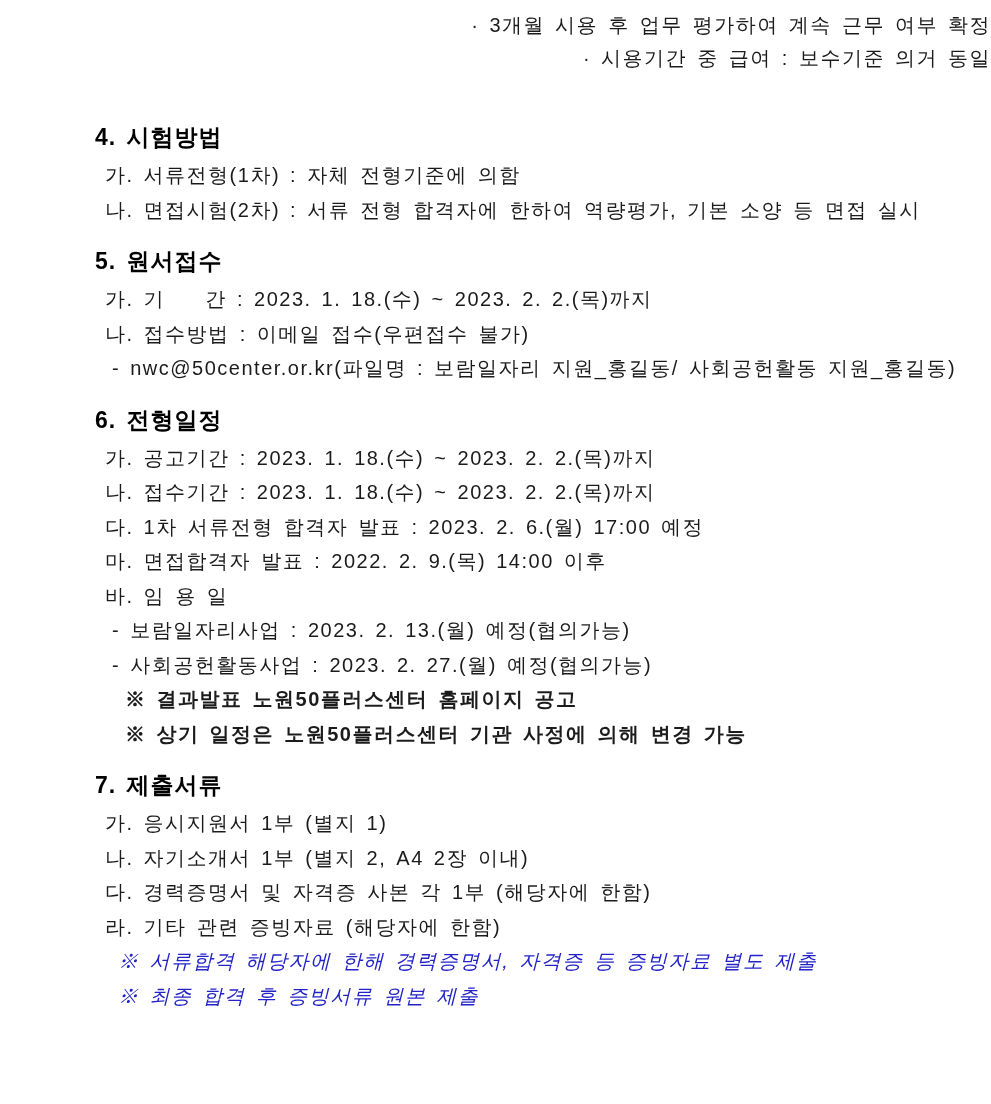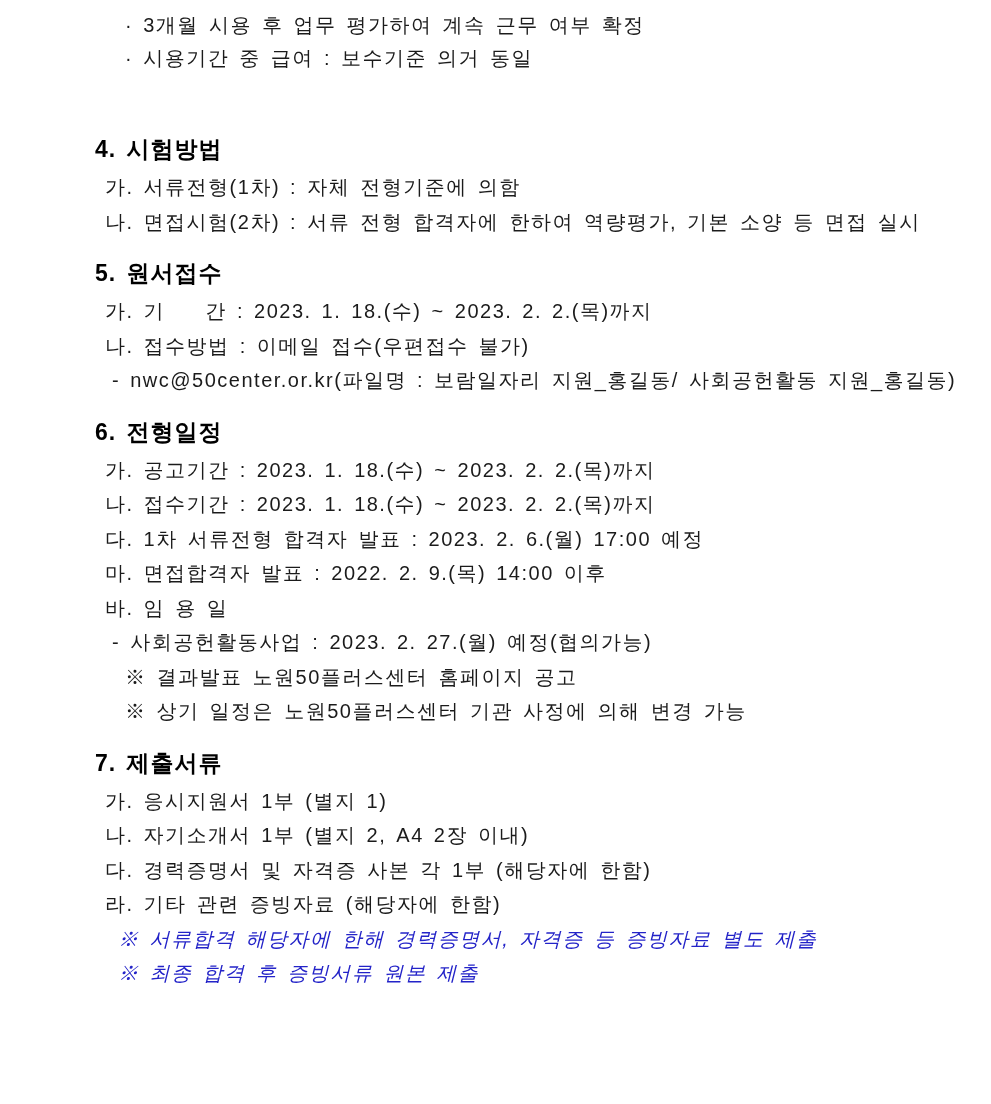--- a/index.html
+++ b/index.html
@@ -20,37 +20,38 @@
     letter-spacing: 1.5px;
     word-spacing: 3px;
   }
   .line {
     line-height: 34.5px;
     white-space: pre;
   }
   .intro .line {
     line-height: 33px;
     padding-left: 30px;
+    text-align: right;
   }
   .heading {
     font-size: 23px;
     font-weight: bold;
     letter-spacing: 1px;
     line-height: 36px;
     margin-top: 16px;
     margin-bottom: 3px;
     color: #000000;
     white-space: pre;
   }
   .heading.first {
-    margin-top: 56px;
+    margin-top: 44px;
   }
   .l1 { padding-left: 10px; }  
   .l2 { padding-left: 17px; }  
-  .l3 { padding-left: 30px; }  
+  .l3 { padding-left: 30px; font-weight: bold; }  
   .l3b { padding-left: 23px; font-style: italic; } 
   .blue { color: var(--accent-blue, #2323c8); }
 </style>
 </head>
 <body>
 
 <div class="doc">
 
   <div class="intro">
     <div class="line">· 3개월 시용 후 업무 평가하여 계속 근무 여부 확정</div>
@@ -70,20 +71,21 @@
     <div class="line l2">- nwc@50center.or.kr(파일명 : 보람일자리 지원_홍길동/ 사회공헌활동 지원_홍길동)</div>
   </div>
 
   <div>
     <div class="heading">6. 전형일정</div>
     <div class="line l1">가. 공고기간 : 2023. 1. 18.(수) ~ 2023. 2. 2.(목)까지</div>
     <div class="line l1">나. 접수기간 : 2023. 1. 18.(수) ~ 2023. 2. 2.(목)까지</div>
     <div class="line l1">다. 1차 서류전형 합격자 발표 : 2023. 2. 6.(월) 17:00 예정</div>
     <div class="line l1">마. 면접합격자 발표 : 2022. 2. 9.(목) 14:00 이후</div>
     <div class="line l1">바. 임 용 일</div>
+    <div class="line l2">- 보람일자리사업 : 2023. 2. 13.(월) 예정(협의가능)</div>
     <div class="line l2">- 사회공헌활동사업 : 2023. 2. 27.(월) 예정(협의가능)</div>
     <div class="line l3">※ 결과발표 노원50플러스센터 홈페이지 공고</div>
     <div class="line l3">※ 상기 일정은 노원50플러스센터 기관 사정에 의해 변경 가능</div>
   </div>
 
   <div>
     <div class="heading">7. 제출서류</div>
     <div class="line l1">가. 응시지원서 1부 (별지 1)</div>
     <div class="line l1">나. 자기소개서 1부 (별지 2, A4 2장 이내)</div>
     <div class="line l1">다. 경력증명서 및 자격증 사본 각 1부 (해당자에 한함)</div>

